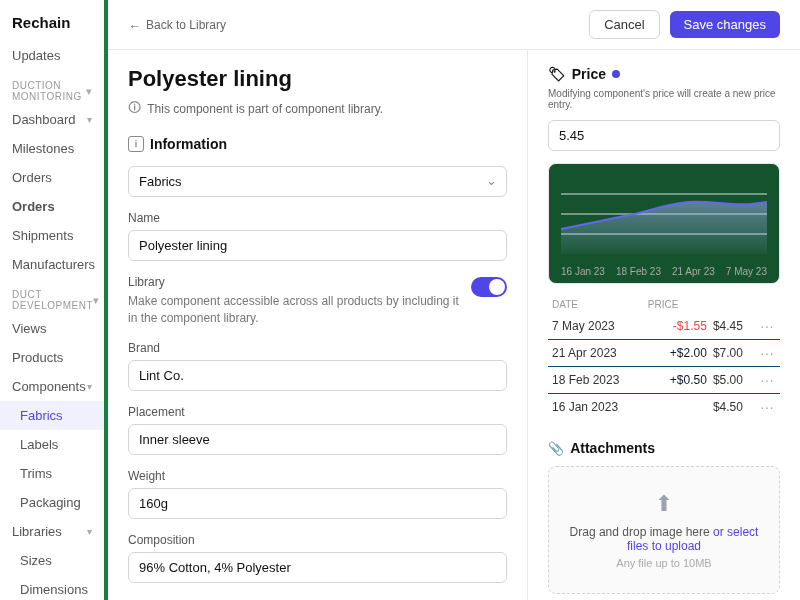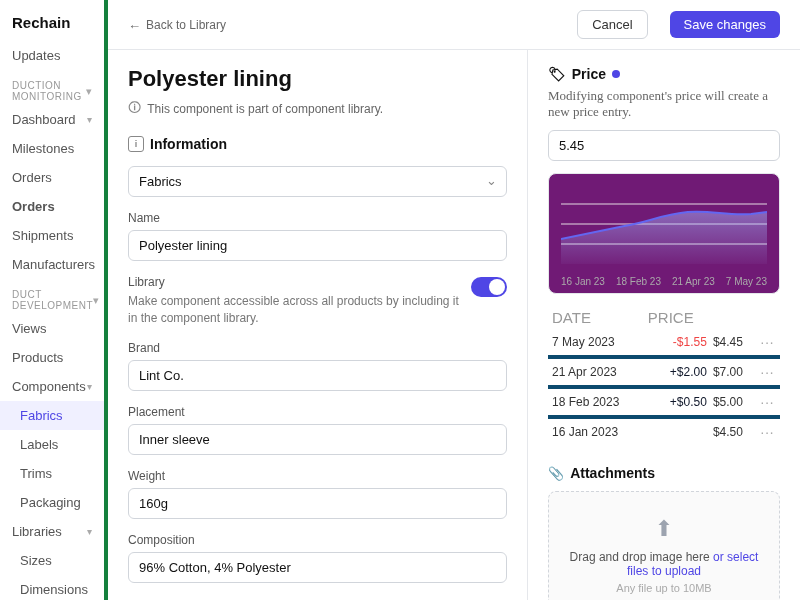--- a/index.html
+++ b/index.html
@@ -12,21 +12,21 @@
     .sidebar-item.active { background: #f0f0ff; color: #4f46e5; font-weight: 500; }
     .sidebar-section { padding: 6px 12px 3px; font-size: 10px; color: #999; text-transform: uppercase; letter-spacing: 0.5px; display: flex; align-items: center; justify-content: space-between; margin-top: 4px; }
     .sidebar-section span { font-size: 11px; }
     .chevron { font-size: 10px; color: #aaa; }
 
     
     .main { flex: 1; display: flex; flex-direction: column; overflow: hidden; }
     .topbar { display: flex; align-items: center; justify-content: space-between; padding: 10px 20px; border-bottom: 1px solid #e5e7eb; }
     .back-link { font-size: 12px; color: #666; display: flex; align-items: center; gap: 5px; cursor: pointer; }
     .back-arrow { font-size: 13px; }
-    .topbar-actions { display: flex; gap: 22px; align-items: center; }
+    .topbar-actions { display: flex; gap: 10px; align-items: center; }
     .btn-cancel { padding: 6px 14px; border: 1px solid #d1d5db; border-radius: 6px; background: #fff; font-size: 13px; cursor: pointer; color: #333; }
     .btn-save { padding: 6px 14px; border: none; border-radius: 6px; background: #4f46e5; color: #fff; font-size: 13px; cursor: pointer; }
 
     .page-content { display: flex; flex: 1; overflow: hidden; }
 
     
     .left-panel { width: 420px; border-right: 1px solid #e5e7eb; overflow-y: auto; padding: 16px 20px; }
     .page-title { font-size: 22px; font-weight: 700; color: #111; margin-bottom: 6px; }
     .component-notice { display: flex; align-items: center; gap: 6px; font-size: 12px; color: #666; margin-bottom: 16px; }
     .notice-icon { color: #888; font-size: 13px; }
@@ -46,36 +46,36 @@
     .library-label { font-size: 12px; color: #555; margin-bottom: 4px; }
     .library-desc { font-size: 12px; color: #777; line-height: 1.4; }
     .toggle { width: 36px; height: 20px; background: #4f46e5; border-radius: 10px; position: relative; cursor: pointer; flex-shrink: 0; margin-top: 2px; }
     .toggle-knob { width: 16px; height: 16px; background: #fff; border-radius: 50%; position: absolute; right: 2px; top: 2px; }
 
     
     .right-panel { flex: 1; overflow-y: auto; padding: 16px 20px; }
     .price-section { margin-bottom: 20px; }
     .price-heading { display: flex; align-items: center; gap: 6px; font-size: 14px; font-weight: 600; margin-bottom: 6px; color: #111; }
     .price-dot { width: 8px; height: 8px; background: #4f46e5; border-radius: 50%; display: inline-block; }
-    .price-note { font-size: 13px; color: #666; margin-bottom: 10px; font-family: Liberation Serif, serif; }
+    .price-note { font-size: 10px; color: #666; margin-bottom: 10px; }
     .price-input-box { width: 100%; padding: 7px 10px; border: 1px solid #d1d5db; border-radius: 6px; font-size: 13px; color: #111; margin-bottom: 12px; outline: none; }
 
     
-    .chart-container { background: #701a75; border: 1px solid #e5e7eb; border-radius: 8px; padding: 10px 12px 6px; margin-bottom: 12px; }
+    .chart-container { background: #14532d; border: 1px solid #e5e7eb; border-radius: 8px; padding: 10px 12px 6px; margin-bottom: 12px; }
     .chart-area { position: relative; height: 90px; }
     .chart-svg { width: 100%; height: 80px; }
     .chart-labels { display: flex; justify-content: space-between; font-size: 10px; color: #aaa; margin-top: 2px; }
 
     
     .price-table { width: 100%; border-collapse: collapse; margin-bottom: 18px; }
-    .price-table th { font-size: 15px; color: #999; text-align: left; padding: 3px 4px; font-weight: 500; }
+    .price-table th { font-size: 10px; color: #999; text-align: left; padding: 3px 4px; font-weight: 500; }
     .price-table th:last-child { text-align: right; }
     .price-table td { font-size: 12px; padding: 5px 4px; color: #333; }
     .price-table td:last-child { text-align: right; }
-    .price-table tr:not(:last-child) td { border-bottom: 4px solid #0c4a6e; }
+    .price-table tr:not(:last-child) td { border-bottom: 1px solid #0c4a6e; }
     .change-neg { color: #ef4444; font-weight: 500; margin-right: 6px; }
     .change-pos { color: #0f172a; font-weight: 500; margin-right: 6px; }
     .dots-btn { background: none; border: none; cursor: pointer; color: #aaa; font-size: 14px; padding: 0 2px; }
 
     
     .attachments-heading { display: flex; align-items: center; gap: 6px; font-size: 14px; font-weight: 600; margin-bottom: 10px; color: #111; }
     .attach-icon { font-size: 13px; color: #888; }
     .dropzone { border: 1.5px dashed #d1d5db; border-radius: 8px; padding: 24px 16px; text-align: center; margin-bottom: 14px; background: #fafafa; }
     .dropzone-icon { font-size: 22px; color: #9ca3af; margin-bottom: 8px; }
     .dropzone-text { font-size: 12px; color: #555; }

